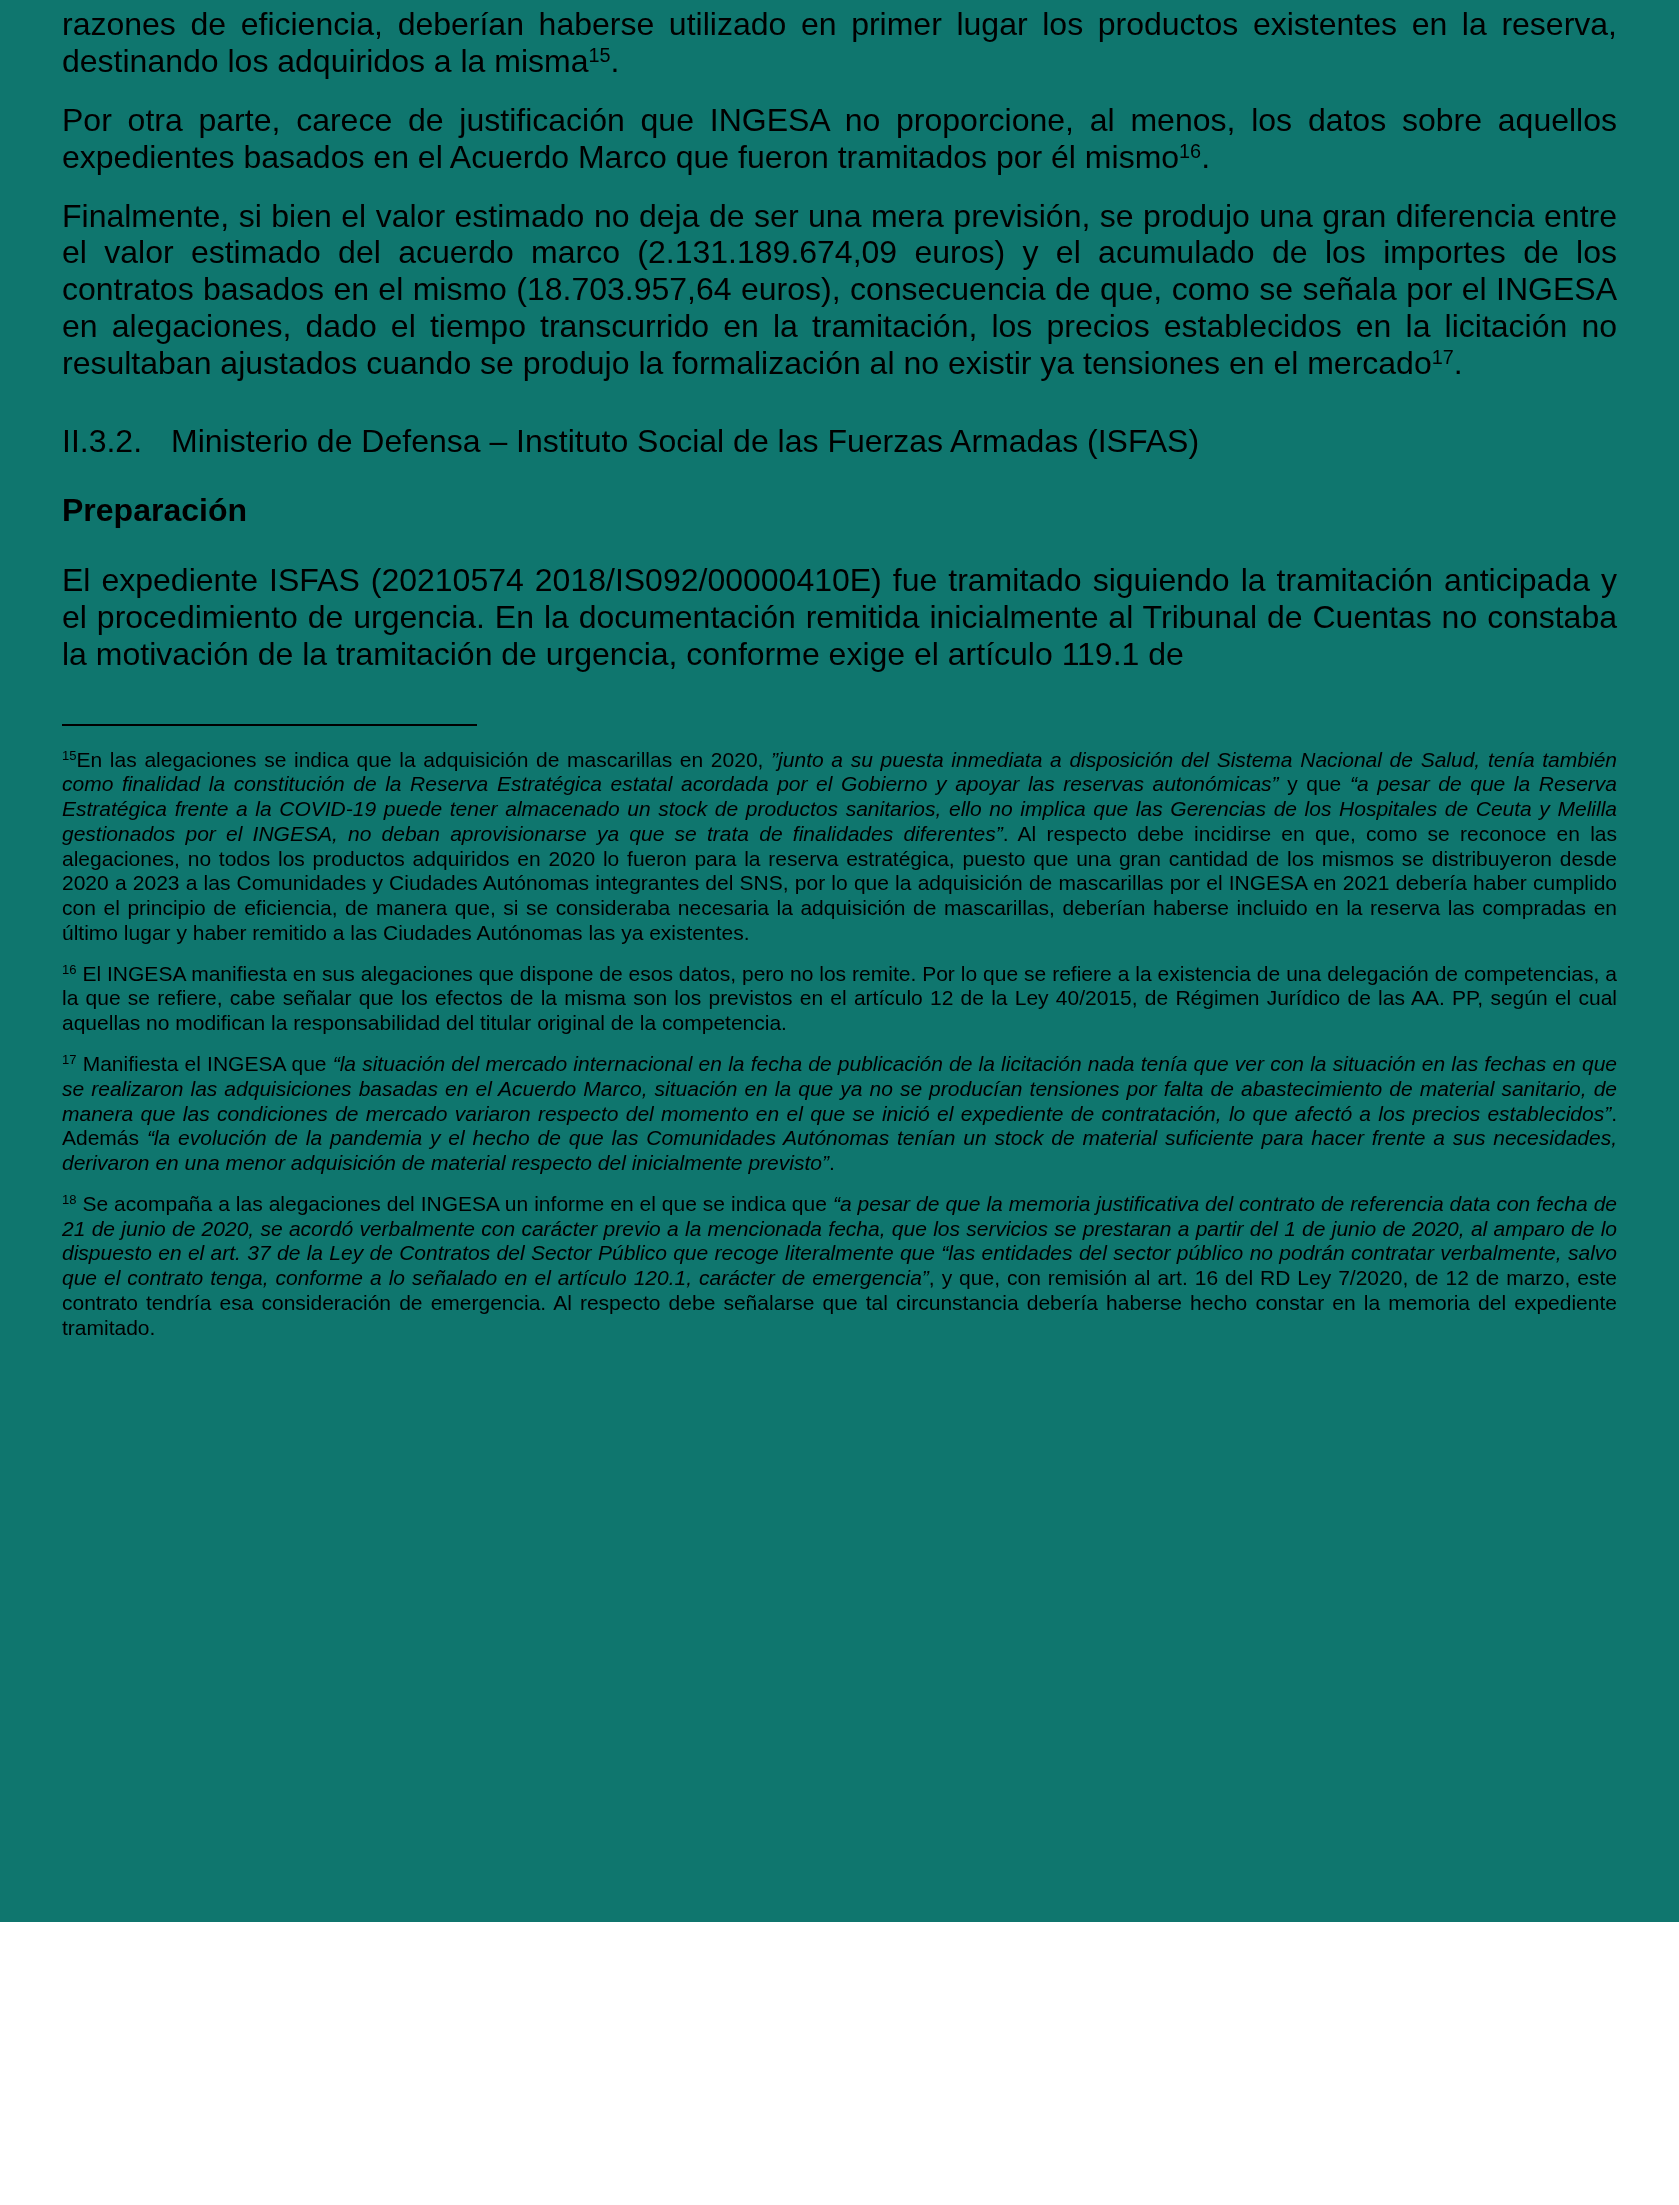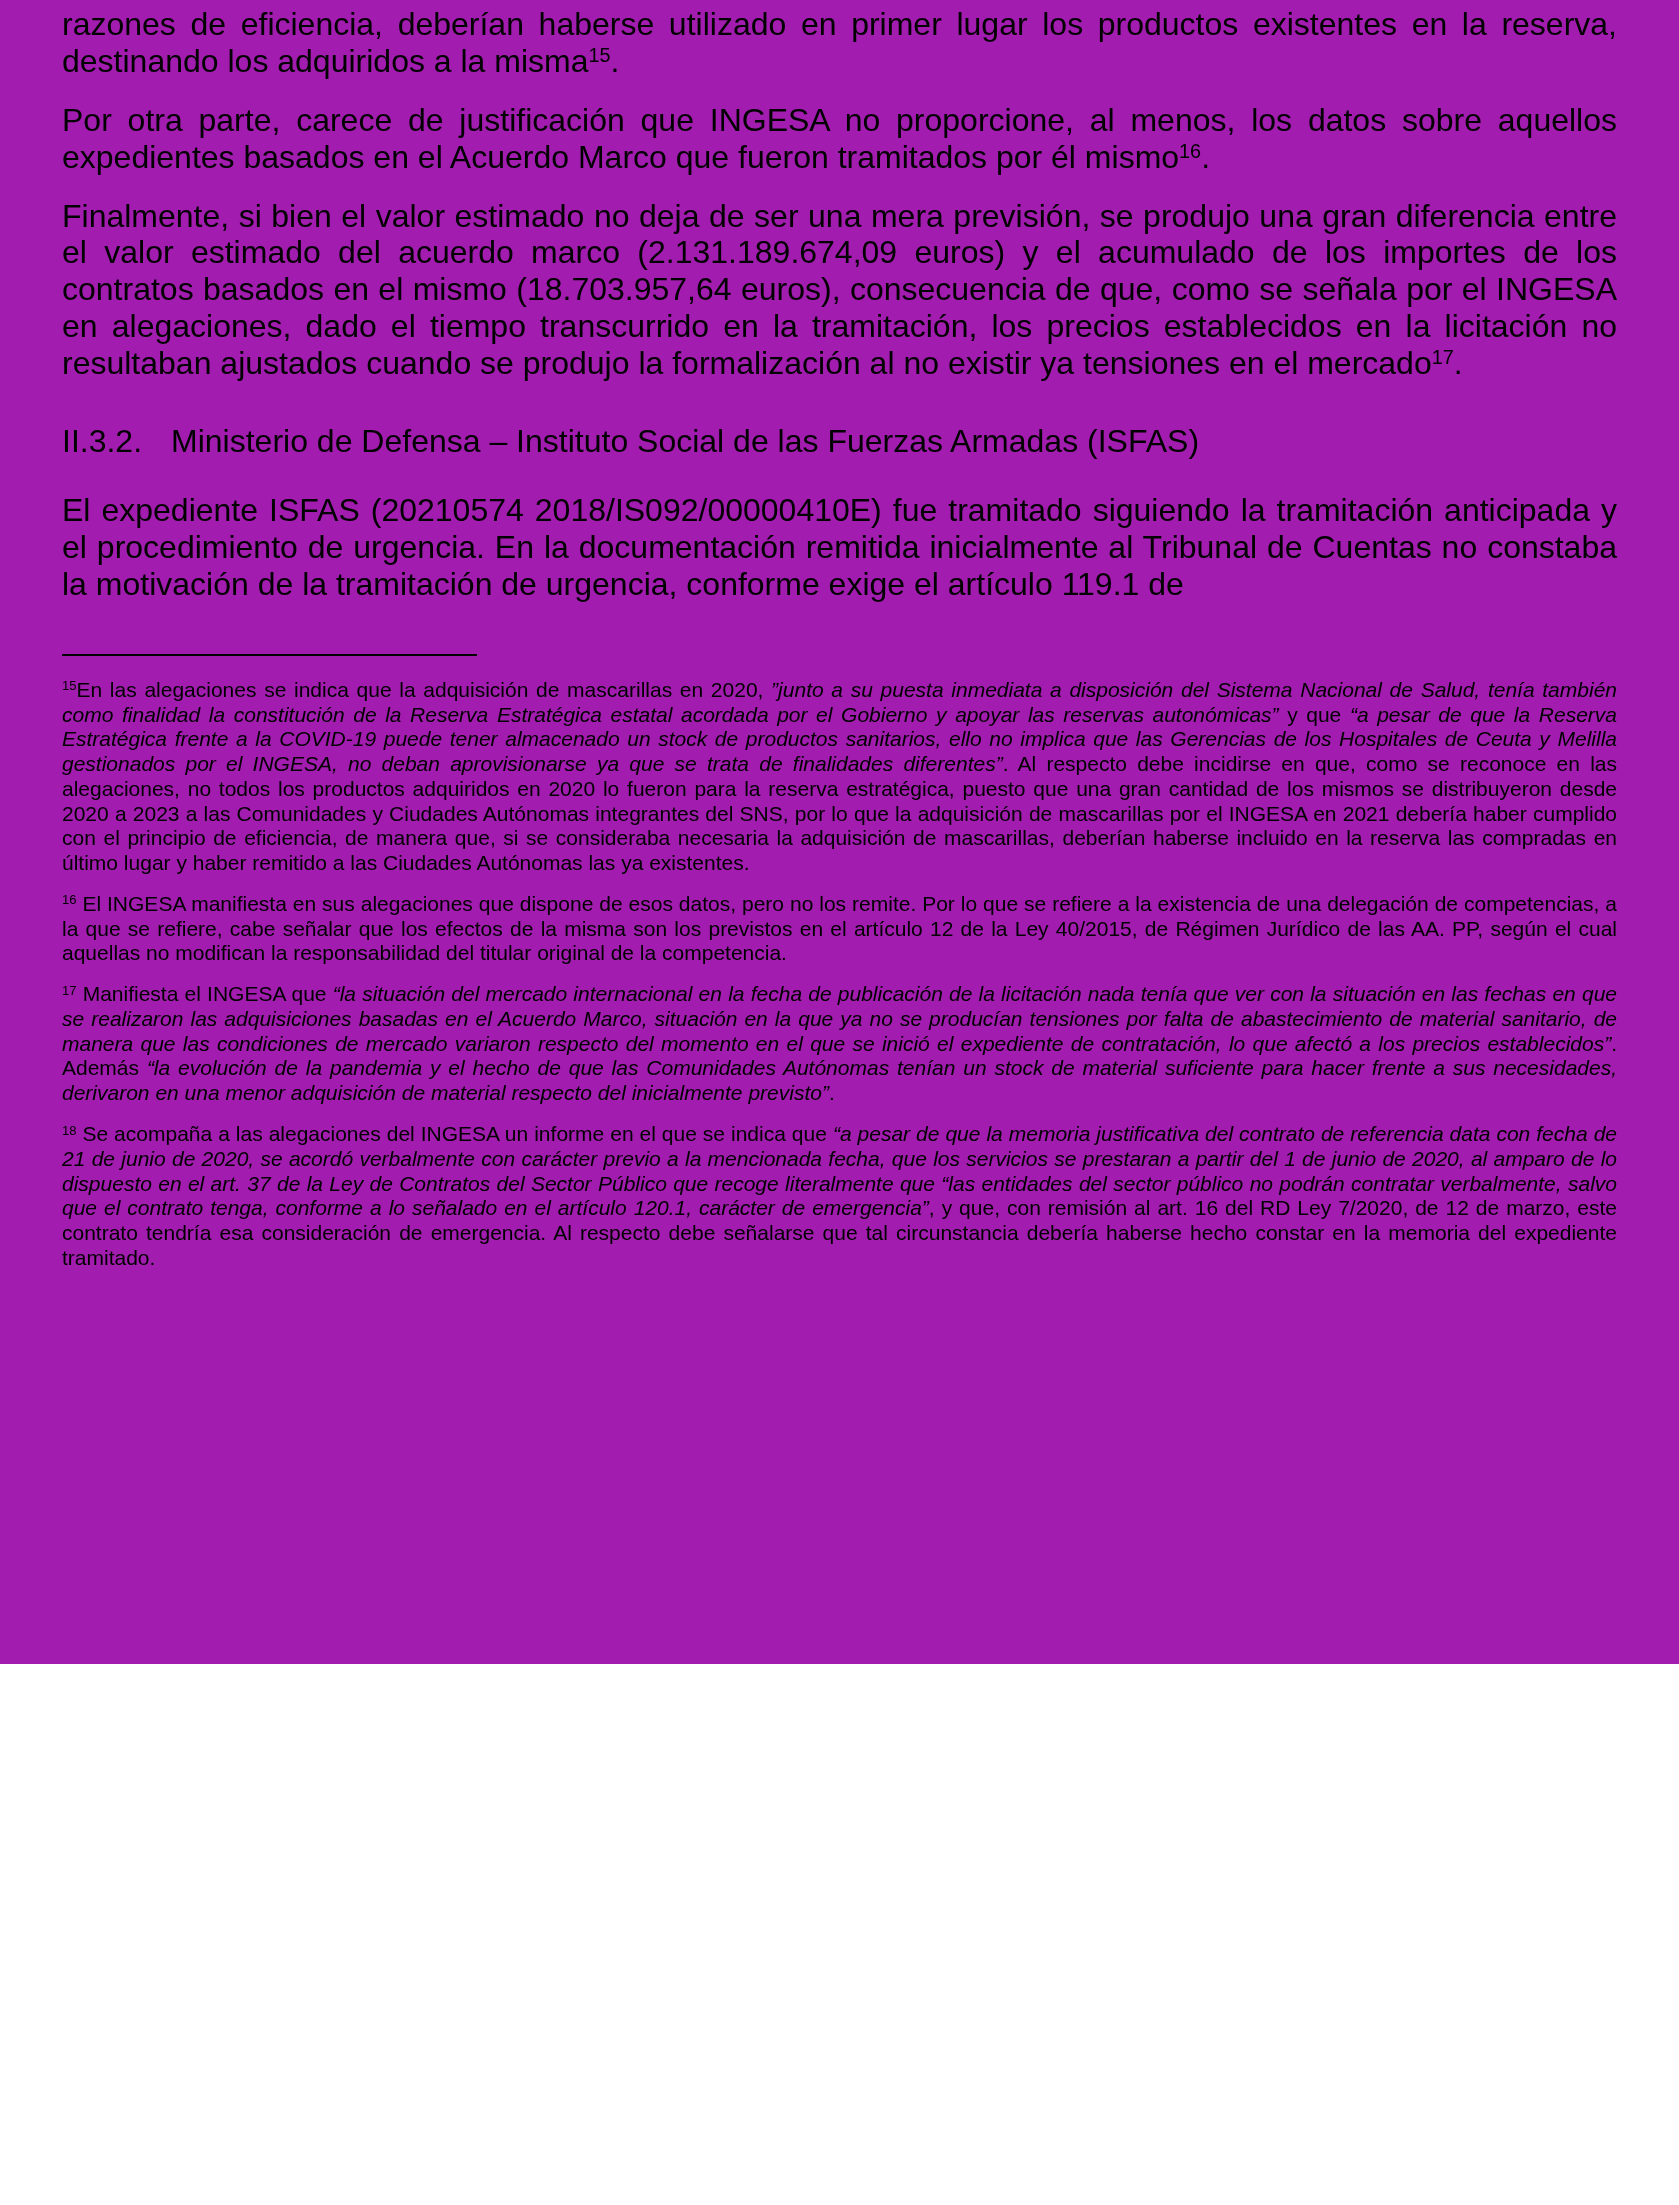--- a/index.html
+++ b/index.html
@@ -3,24 +3,24 @@
 <meta charset="utf-8">
 <style>
   html, body {
     margin: 0;
     padding: 0;
     background: #ffffff;
   }
   .page {
     position: relative;
     width: 1679px;
-    height: 1664px;
+    height: 1922px;
     box-sizing: border-box;
     padding: 6.4px 62px 0 62px;
-    background: #a21caf;
+    background: #0f766e;
     color: #000000;
     font-family: "Liberation Sans", "DejaVu Sans", sans-serif;
     overflow: hidden;
   }
   .para {
     font-size: 32px;
     line-height: 1.15;
     text-align: justify;
     margin: 0 0 22px 0;
   }
@@ -81,20 +81,21 @@
 
     <div id="paragraphs-top">
         <p class="para"><span>razones de eficiencia, deberían haberse utilizado en primer lugar los productos existentes en la reserva, destinando los adquiridos a la misma</span><sup class="ref">15</sup><span>.</span></p>
         <p class="para"><span>Por otra parte, carece de justificación que INGESA no proporcione, al menos, los datos sobre aquellos expedientes basados en el Acuerdo Marco que fueron tramitados por él mismo</span><sup class="ref">16</sup><span>.</span></p>
         <p class="para"><span>Finalmente, si bien el valor estimado no deja de ser una mera previsión, se produjo una gran diferencia entre el valor estimado del acuerdo marco (2.131.189.674,09 euros) y el acumulado de los importes de los contratos basados en el mismo (18.703.957,64 euros), consecuencia de que, como se señala por el INGESA en alegaciones, dado el tiempo transcurrido en la tramitación, los precios establecidos en la licitación no resultaban ajustados cuando se produjo la formalización al no existir ya tensiones en el mercado</span><sup class="ref">17</sup><span>.</span></p>
       </div>
 
     <h2 class="section-heading"><span class="heading-number">II.3.2.</span><span class="heading-title">Ministerio de Defensa – Instituto Social de las Fuerzas Armadas (ISFAS)</span></h2>
 
 
+    <h3 class="run-heading">Preparación</h3>
 
     <div id="paragraphs-bottom">
         <p class="para"><span>El expediente ISFAS (20210574 2018/IS092/00000410E) fue tramitado siguiendo la tramitación anticipada y el procedimiento de urgencia. En la documentación remitida inicialmente al Tribunal de Cuentas no constaba la motivación de la tramitación de urgencia, conforme exige el artículo 119.1 de</span></p>
       </div>
 
   </main>
 
   <footer class="footnotes">
     <div class="footnote-separator"></div>
     <div id="footnotes-list">

